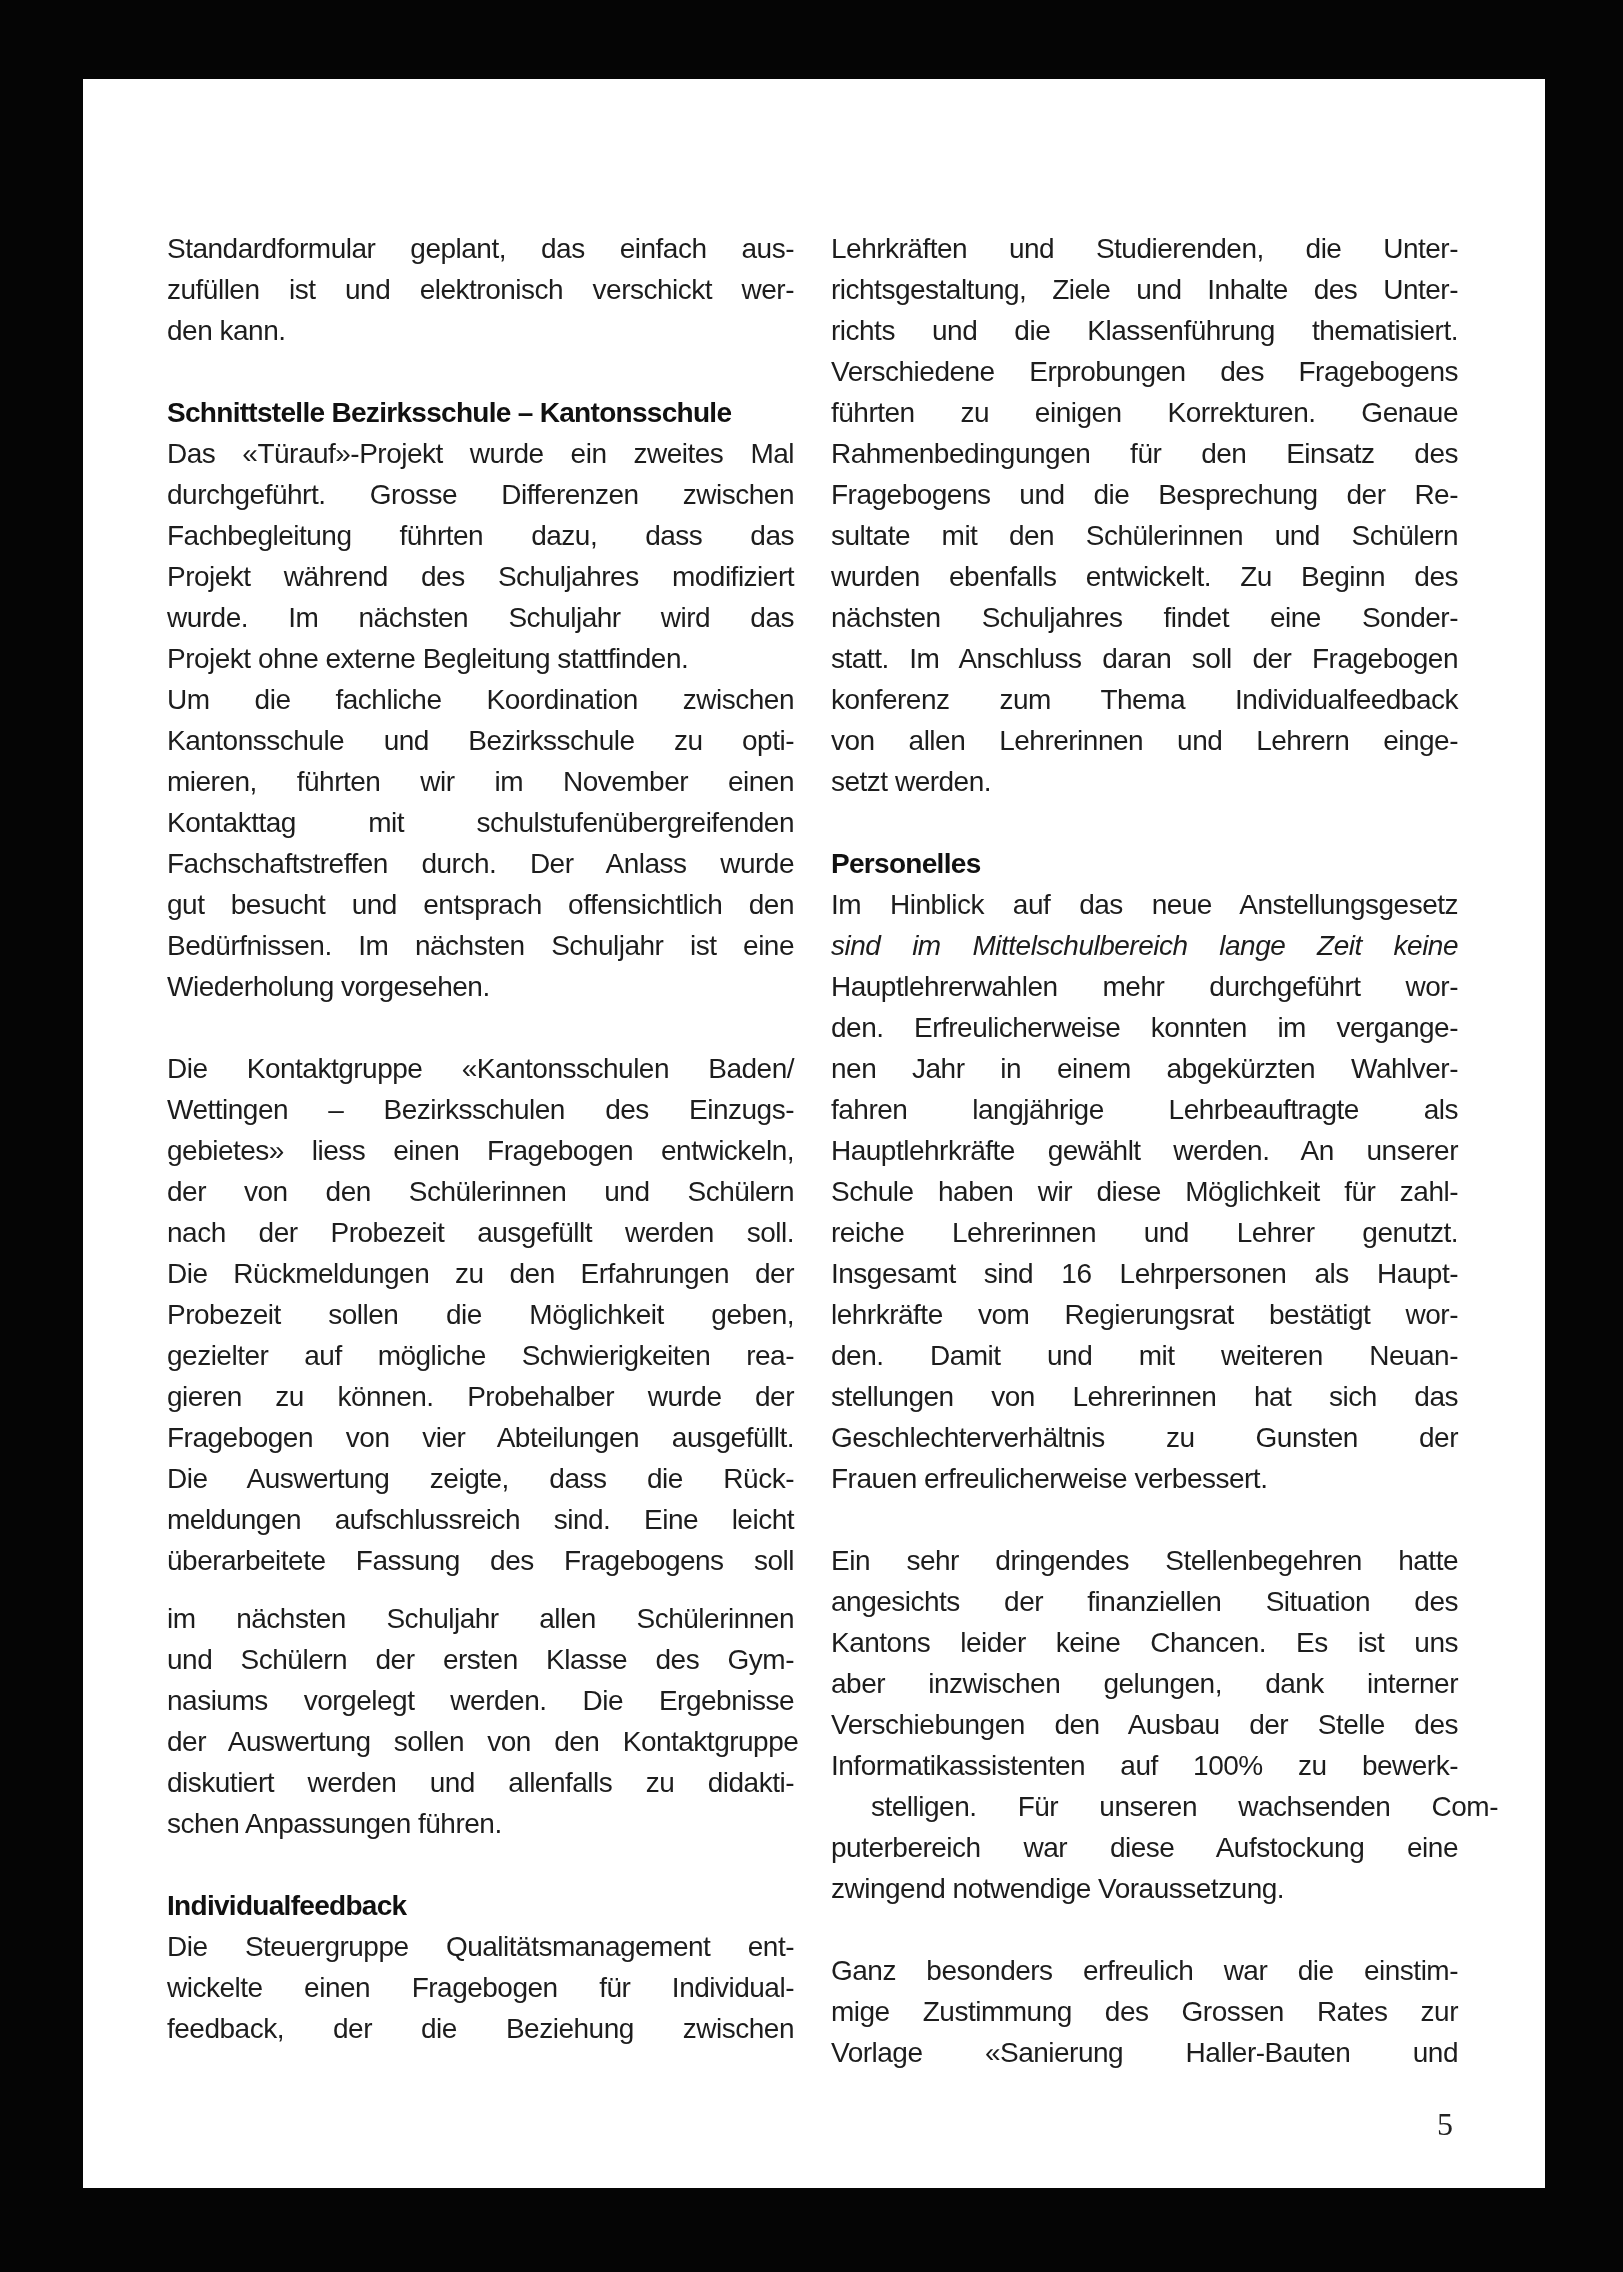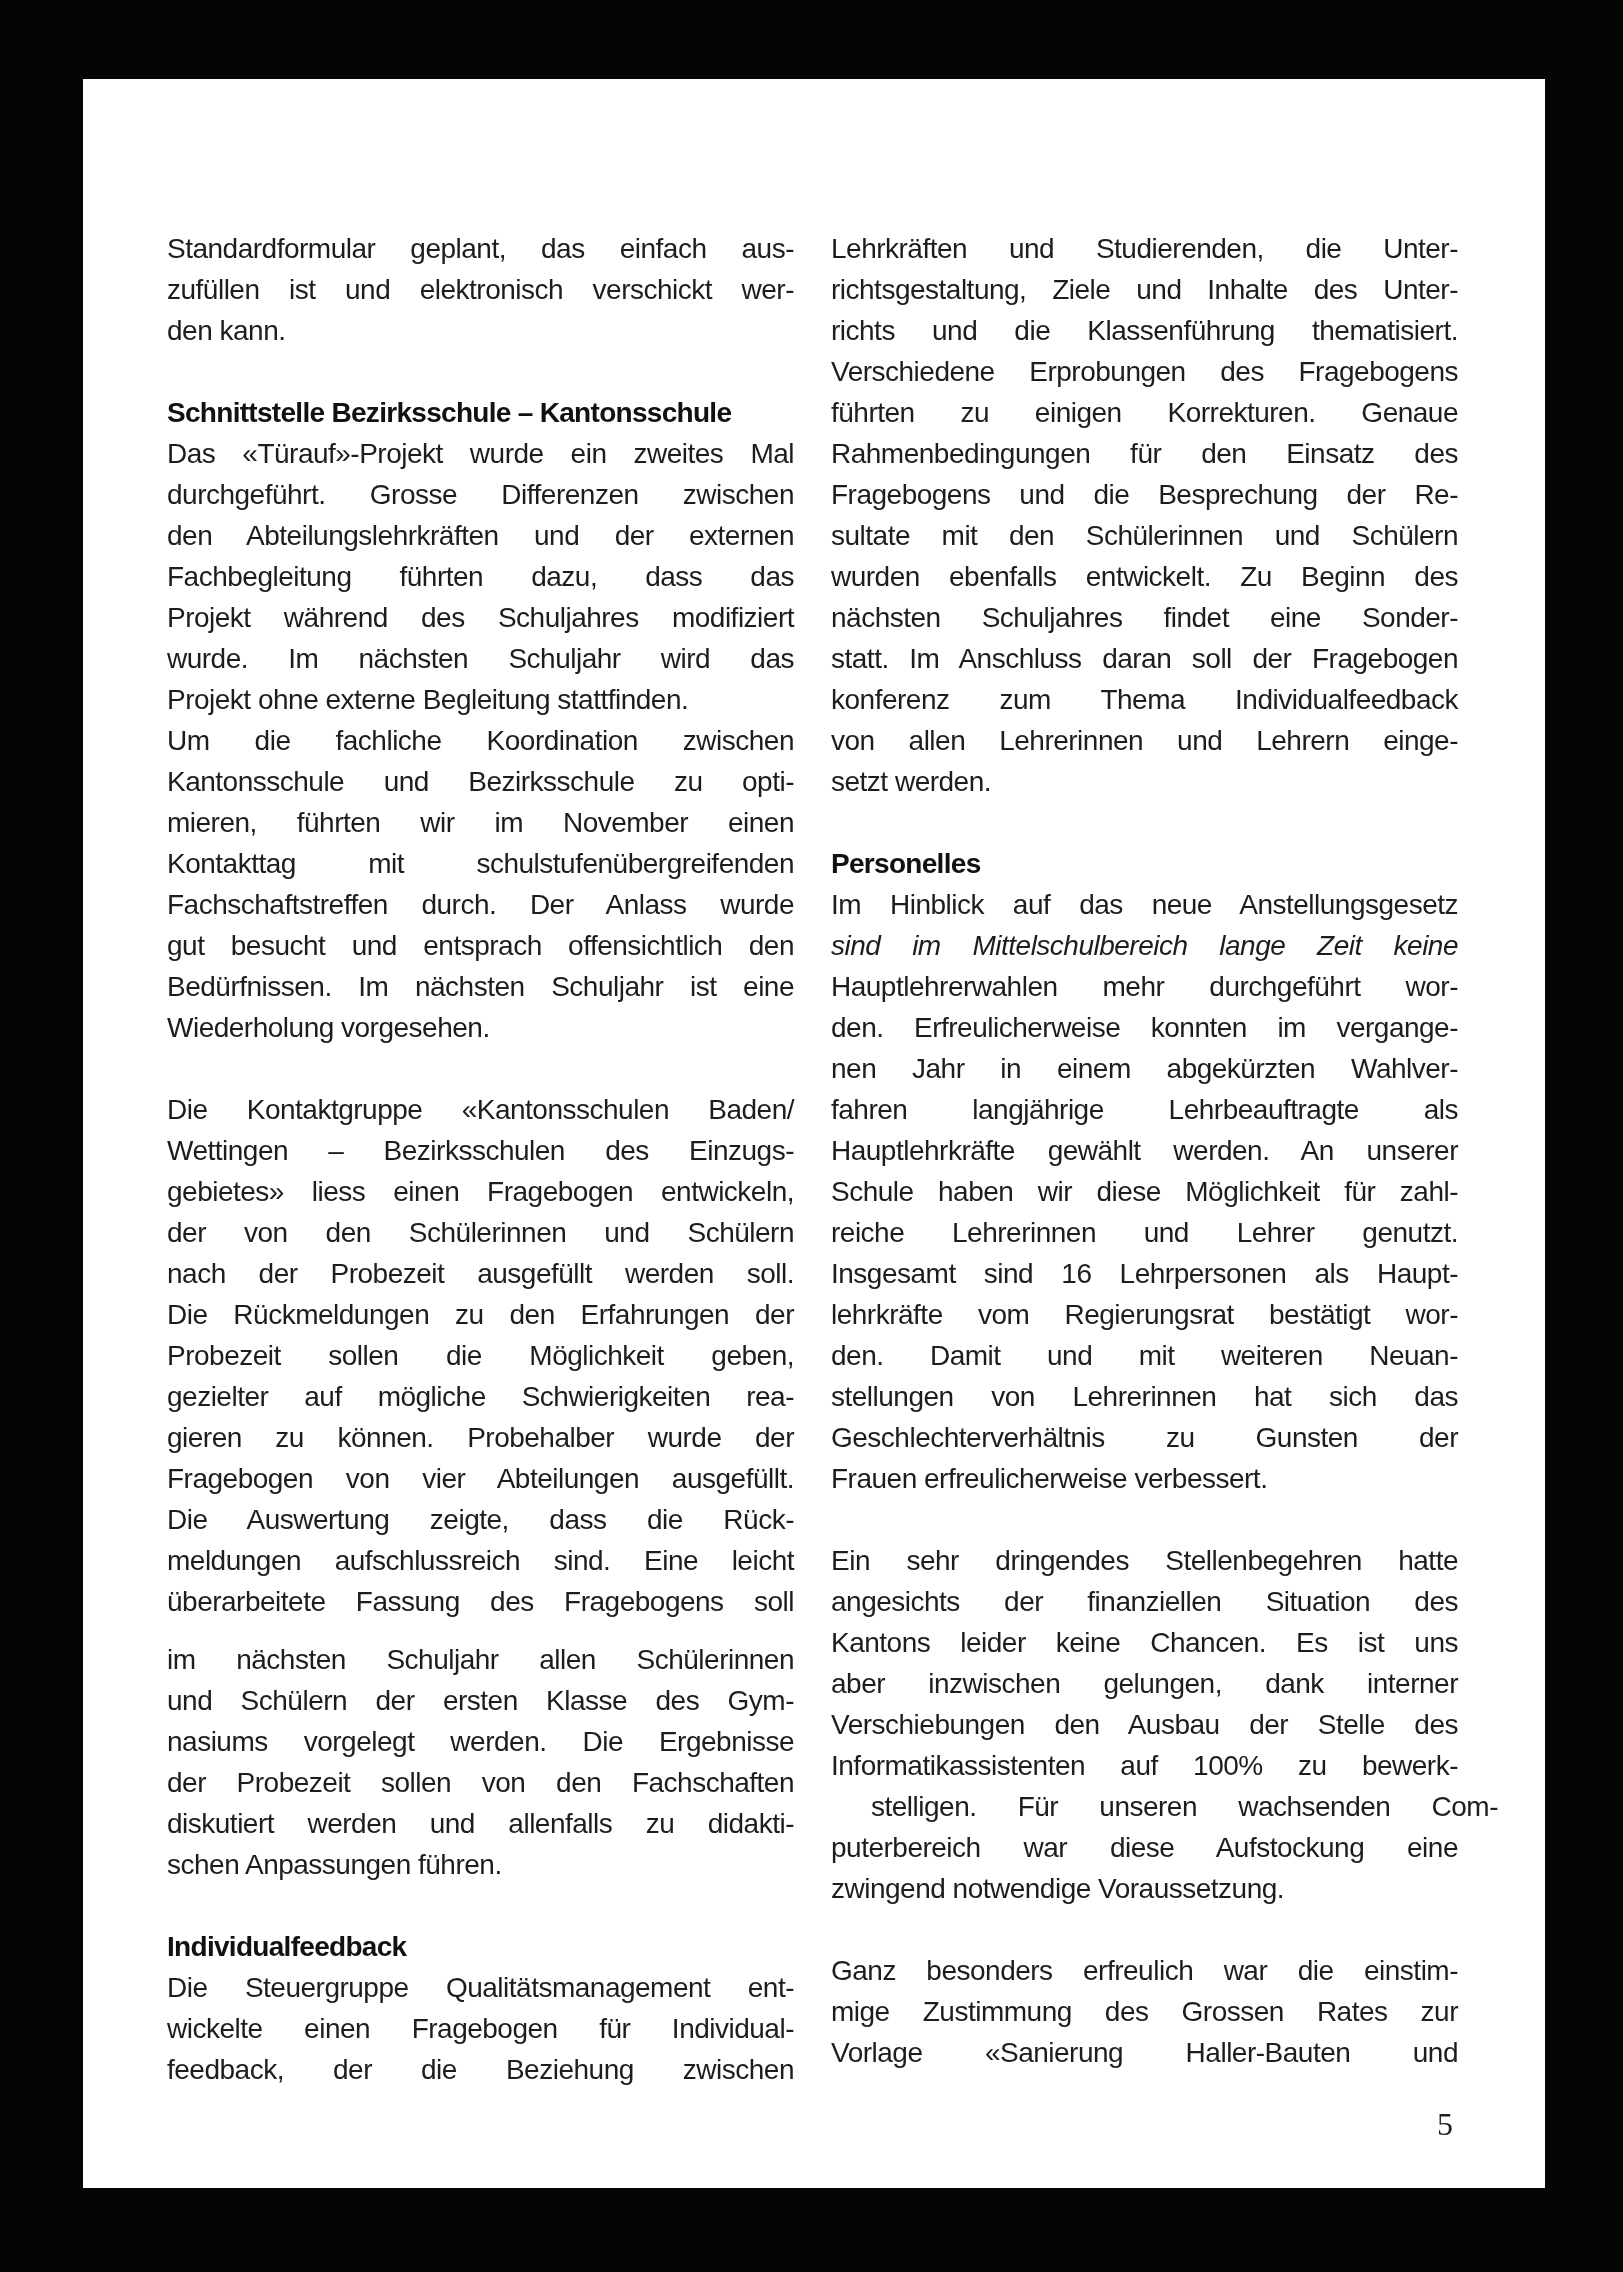--- a/index.html
+++ b/index.html
@@ -36,21 +36,20 @@
 
 <div class="page">
   <div class="col left" id="col-left">
       <div class="line" style="display: block; width: 627px; word-spacing: 26px;">Standardformular geplant, das einfach aus-</div>
       <div class="line" style="display: block; width: 627px; word-spacing: 20.6px;">zufüllen ist und elektronisch verschickt wer-</div>
       <div class="line last" style="display: block; width: 627px;">den kann.</div>
       <div class="line blank"></div>
       <div class="line heading" style="display: block; width: 627px;">Schnittstelle Bezirksschule – Kantonsschule</div>
       <div class="line" style="display: block; width: 627px; word-spacing: 18px;">Das «Türauf»-Projekt wurde ein zweites Mal</div>
       <div class="line" style="display: block; width: 627px; word-spacing: 34px;">durchgeführt. Grosse Differenzen zwischen</div>
-      <div class="line" style="display: block; width: 627px; word-spacing: 26px;">den Abteilungslehrkräften und der externen</div>
       <div class="line" style="display: block; width: 627px; word-spacing: 39px;">Fachbegleitung führten dazu, dass das</div>
       <div class="line" style="display: block; width: 627px; word-spacing: 24px;">Projekt während des Schuljahres modifiziert</div>
       <div class="line" style="display: block; width: 627px; word-spacing: 31.5px;">wurde. Im nächsten Schuljahr wird das</div>
       <div class="line last" style="display: block; width: 627px;">Projekt ohne externe Begleitung stattfinden.</div>
       <div class="line" style="display: block; width: 627px; word-spacing: 36px;">Um die fachliche Koordination zwischen</div>
       <div class="line" style="display: block; width: 627px; word-spacing: 30px;">Kantonsschule und Bezirksschule zu opti-</div>
       <div class="line" style="display: block; width: 627px; word-spacing: 31px;">mieren, führten wir im November einen</div>
       <div class="line" style="display: block; width: 627px; word-spacing: 61px;">Kontakttag mit schulstufenübergreifenden</div>
       <div class="line" style="display: block; width: 627px; word-spacing: 24px;">Fachschaftstreffen durch. Der Anlass wurde</div>
       <div class="line" style="display: block; width: 627px; word-spacing: 17.4px;">gut besucht und entsprach offensichtlich den</div>
@@ -66,21 +65,21 @@
       <div class="line" style="display: block; width: 627px; word-spacing: 38px;">Probezeit sollen die Möglichkeit geben,</div>
       <div class="line" style="display: block; width: 627px; word-spacing: 27px;">gezielter auf mögliche Schwierigkeiten rea-</div>
       <div class="line" style="display: block; width: 627px; word-spacing: 25px;">gieren zu können. Probehalber wurde der</div>
       <div class="line" style="display: block; width: 627px; word-spacing: 23.5px;">Fragebogen von vier Abteilungen ausgefüllt.</div>
       <div class="line" style="display: block; width: 627px; word-spacing: 32px;">Die Auswertung zeigte, dass die Rück-</div>
       <div class="line" style="display: block; width: 627px; word-spacing: 24px;">meldungen aufschlussreich sind. Eine leicht</div>
       <div class="line" style="display: block; width: 627px; word-spacing: 21px;">überarbeitete Fassung des Fragebogens soll</div>
       <div class="line" style="display: block; width: 627px; word-spacing: 31px; margin-top: 17px;">im nächsten Schuljahr allen Schülerinnen</div>
       <div class="line" style="display: block; width: 627px; word-spacing: 20px;">und Schülern der ersten Klasse des Gym-</div>
       <div class="line" style="display: block; width: 627px; word-spacing: 27px;">nasiums vorgelegt werden. Die Ergebnisse</div>
-      <div class="line" style="display: block; width: 627px; word-spacing: 16px;">der Probezeit sollen von den Fachschaften</div>
+      <div class="line" style="display: block; width: 627px; word-spacing: 16px;">der Auswertung sollen von den Kontaktgruppe</div>
       <div class="line" style="display: block; width: 627px; word-spacing: 25px;">diskutiert werden und allenfalls zu didakti-</div>
       <div class="line last" style="display: block; width: 627px;">schen Anpassungen führen.</div>
       <div class="line blank"></div>
       <div class="line heading" style="display: block; width: 627px;">Individualfeedback</div>
       <div class="line" style="display: block; width: 627px; word-spacing: 27px;">Die Steuergruppe Qualitätsmanagement ent-</div>
       <div class="line" style="display: block; width: 627px; word-spacing: 32px;">wickelte einen Fragebogen für Individual-</div>
       <div class="line" style="display: block; width: 627px; word-spacing: 40px;">feedback, der die Beziehung zwischen</div>
     </div>
   <div class="col right" id="col-right">
       <div class="line" style="display: block; width: 627px; word-spacing: 33px;">Lehrkräften und Studierenden, die Unter-</div>

